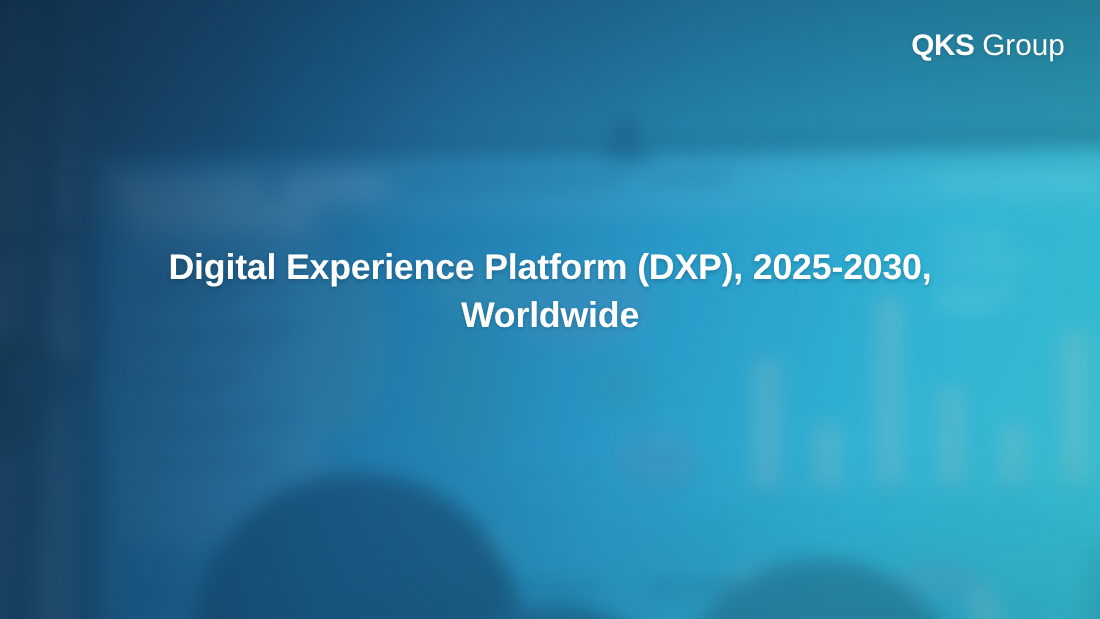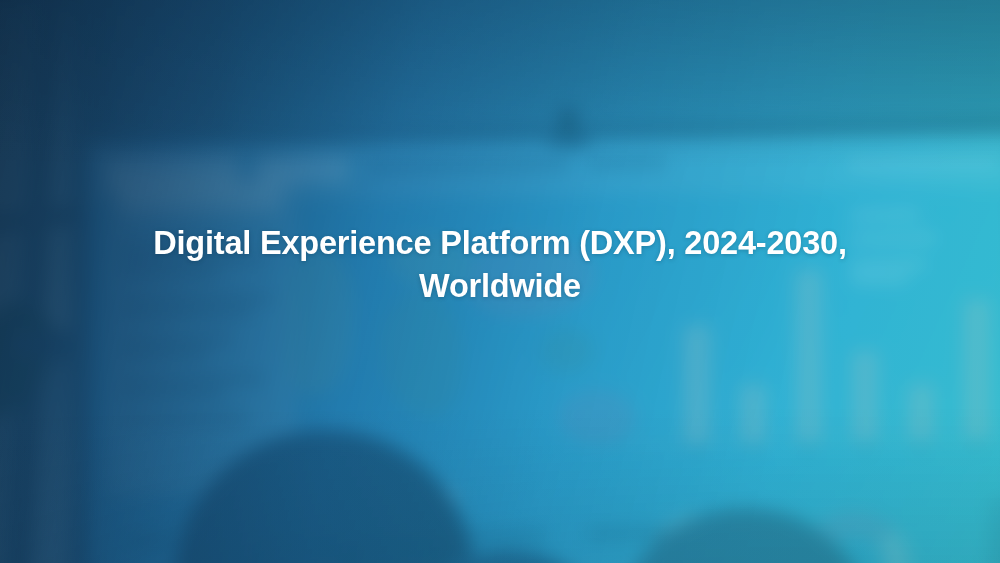--- a/index.html
+++ b/index.html
@@ -323,18 +323,22 @@
     <div class="glasses" style="left:392px;top:585px;width:92px;height:42px;"></div>
 
     <div class="person mid" style="left:452px;top:590px;width:190px;height:160px;"></div>
 
     <div class="person right" style="left:660px;top:548px;width:250px;height:230px;"></div>
   </div>
 
   <div class="tint"></div>
   <div class="tint2"></div>
 
+  <div class="logo">
+    <span class="mark">QKS</span>
+    <span class="word">Group</span>
+  </div>
 
   <div class="title-wrap">
-    <h1 class="title">Digital Experience Platform (DXP), 2024-2030, Worldwide</h1>
+    <h1 class="title">Digital Experience Platform (DXP), 2025-2030, Worldwide</h1>
   </div>
 
 </div>
 
 </body></html>

